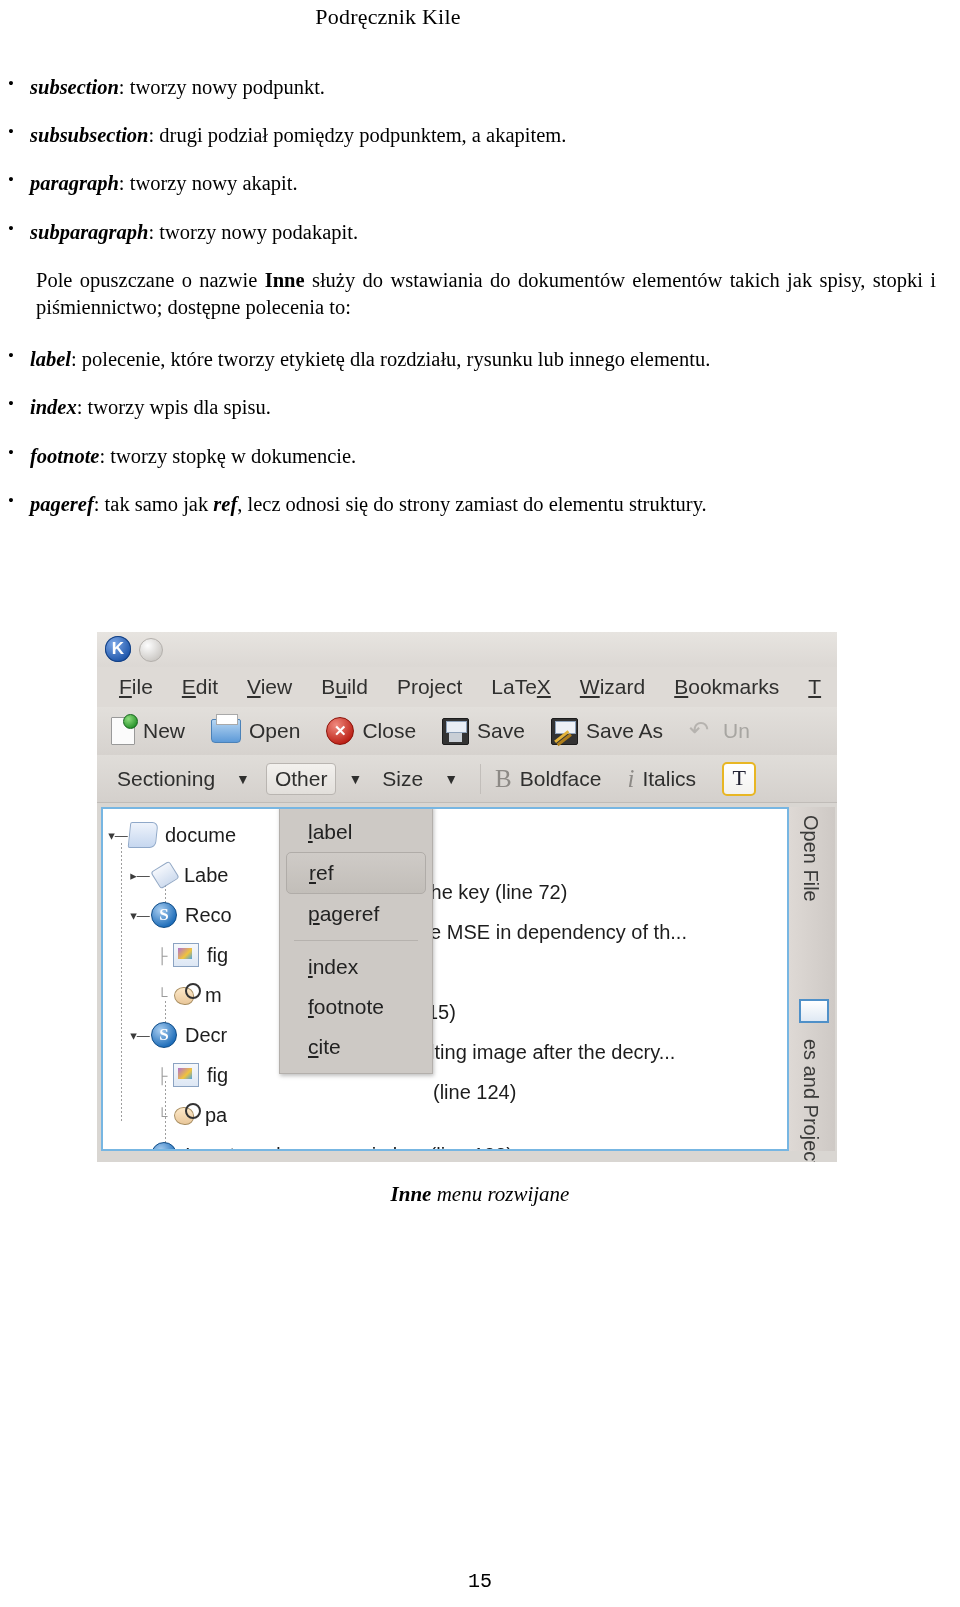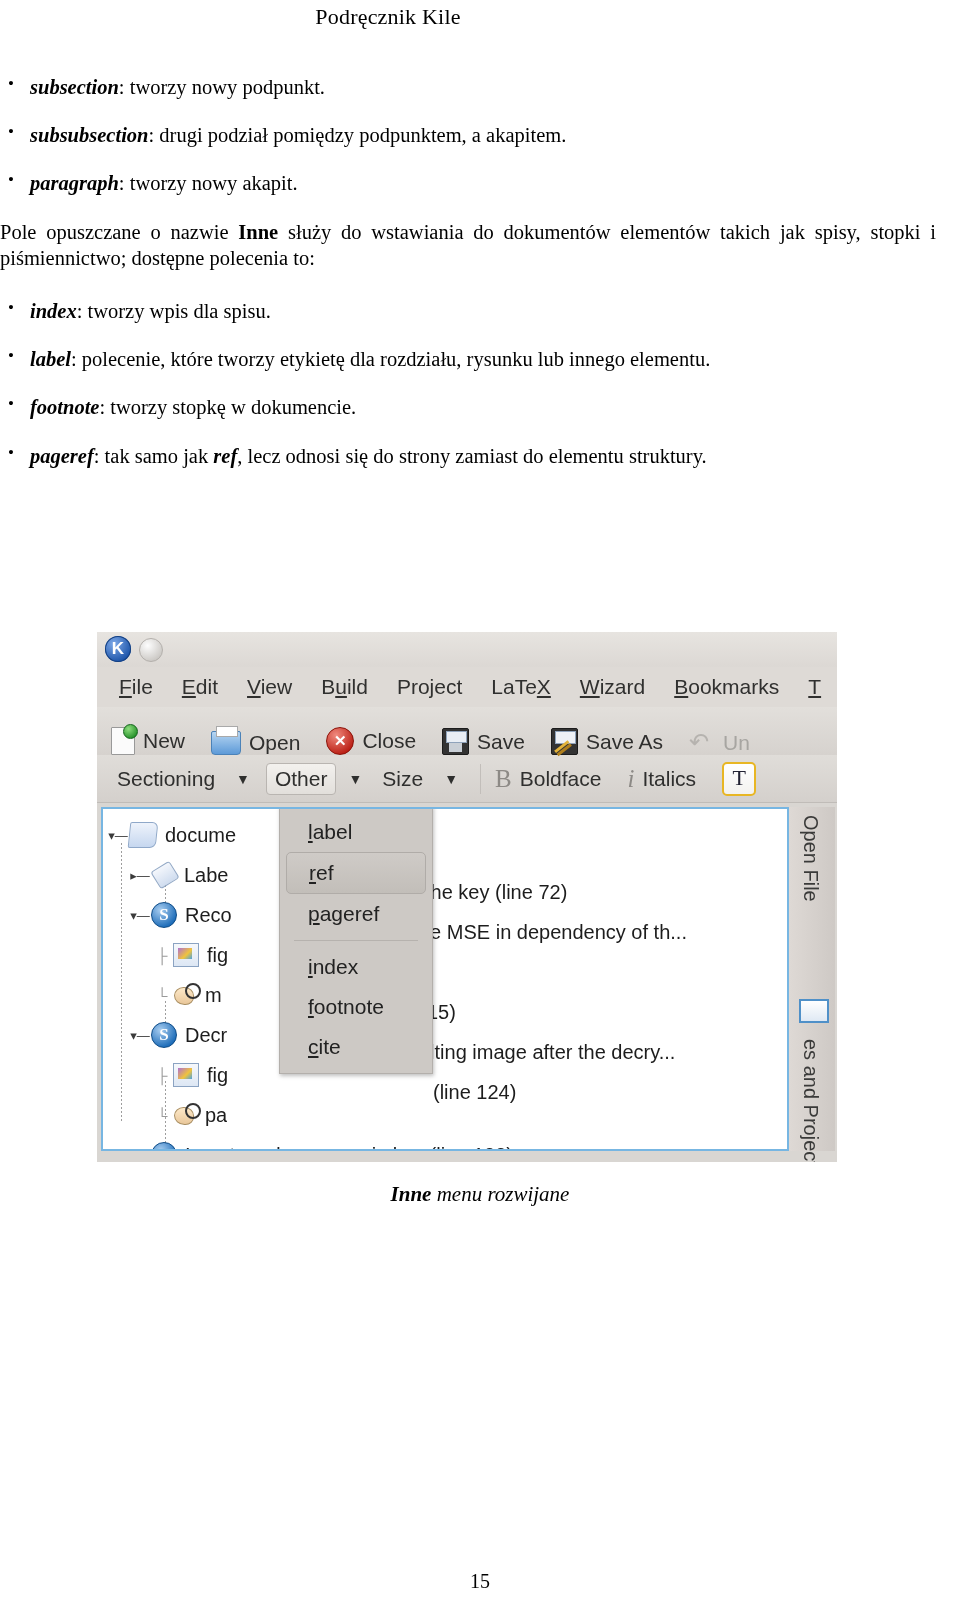--- a/index.html
+++ b/index.html
@@ -60,21 +60,21 @@
   ul.bullets li b { font-weight: bold; font-style: italic; }
 
   .para {
     font-size: 20.5px;
     line-height: 1.30;
     text-align: justify;
     margin: 0 24px 26px 0;
     padding-left: 0;
   }
 
-  .group-2 { margin-top: 2px; }
+  .group-2 { margin-top: 2px; padding-left: 36px; }
 
   
   .figure {
     position: absolute;
     left: 97px;
     top: 632px;
     width: 740px;
     height: 530px;
     overflow: hidden;
     background: #d9d6d2;
@@ -121,21 +121,21 @@
     color: #30302f;
     white-space: nowrap;
   }
   .menubar .mi { margin-right: 29px; text-align: center; }
   .menubar .mi u { text-decoration: underline; }
 
   .toolbar1 {
     background: linear-gradient(#e2dfdb, #d6d2ce);
     height: 48px;
     display: flex;
-    align-items: flex-end;
+    align-items: center;
     padding-left: 14px;
     font-family: "Liberation Sans", sans-serif;
     font-size: 21px;
     color: #2f2f2e;
     white-space: nowrap;
   }
   .tb-item { display: flex; align-items: center; margin-right: 26px; }
   .tb-item .lbl { margin-left: 8px; }
   .tb-item.dim { color: #a7a5a1; }
 
@@ -299,49 +299,53 @@
     font-style: italic;
   }
   .caption b { font-style: italic; font-weight: bold; }
 
   .page-number {
     position:absolute;
     bottom: 14px;
     left:0; width:960px;
     text-align:center;
     font-size: 20px;
+    font-family: Liberation Mono, monospace;
   }
 </style>
 </head>
 <body>
 
 <div class="page-header">Podręcznik Kile</div>
 
 <div class="content">
 
   <ul class="bullets">
     <li>
       <b>subsection</b><span>: tworzy nowy podpunkt.</span>
     </li>
     <li>
       <b>subsubsection</b><span>: drugi podział pomiędzy podpunktem, a akapitem.</span>
     </li>
     <li>
       <b>paragraph</b><span>: tworzy nowy akapit.</span>
     </li>
+    <li>
+      <b>subparagraph</b><span>: tworzy nowy podakapit.</span>
+    </li>
   </ul>
 
   <p class="para group-2"><span>Pole opuszczane o nazwie </span><b>Inne</b><span> służy do wstawiania do dokumentów elementów takich jak spisy, stopki i piśmiennictwo; dostępne polecenia to:</span></p>
 
   <ul class="bullets">
     <li>
+      <b>label</b><span>: polecenie, które tworzy etykietę dla rozdziału, rysunku lub innego elementu.</span>
+    </li>
+    <li>
       <b>index</b><span>: tworzy wpis dla spisu.</span>
-    </li>
-    <li>
-      <b>label</b><span>: polecenie, które tworzy etykietę dla rozdziału, rysunku lub innego elementu.</span>
     </li>
     <li>
       <b>footnote</b><span>: tworzy stopkę w dokumencie.</span>
     </li>
     <li>
       <b>pageref</b><span>: tak samo jak </span><b>ref</b><span>, lecz odnosi się do strony zamiast do elementu struktury.</span>
     </li>
   </ul>
 </div>
 

